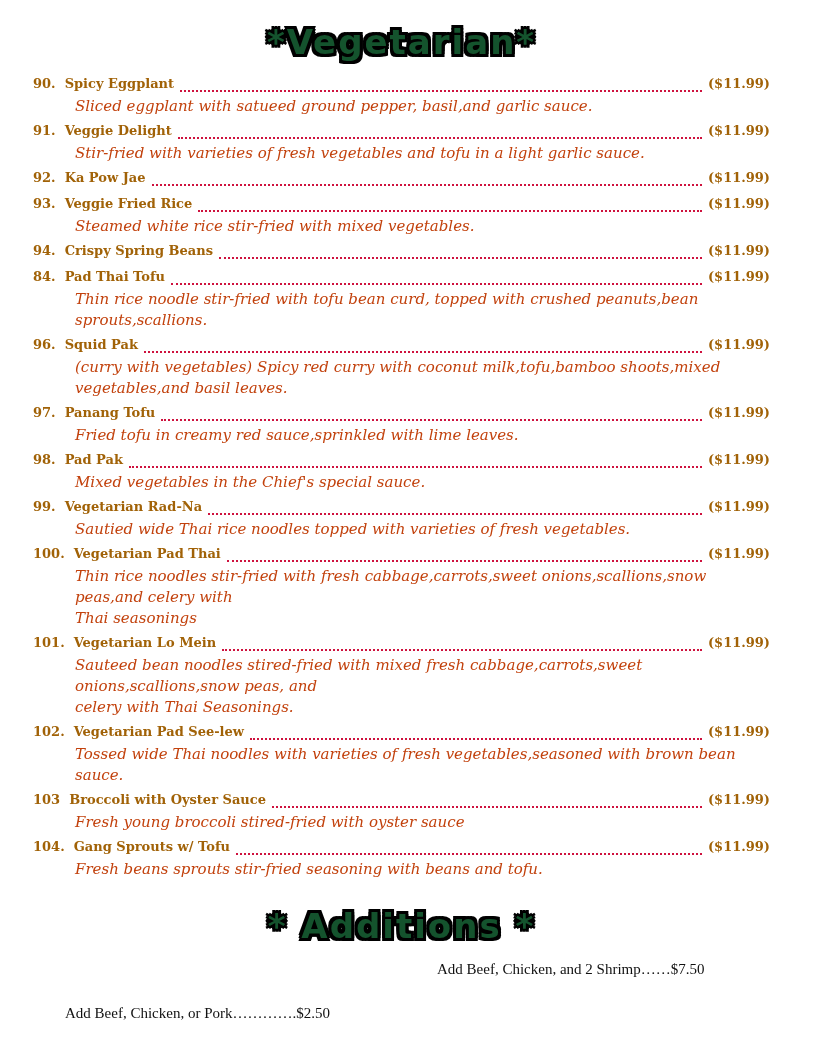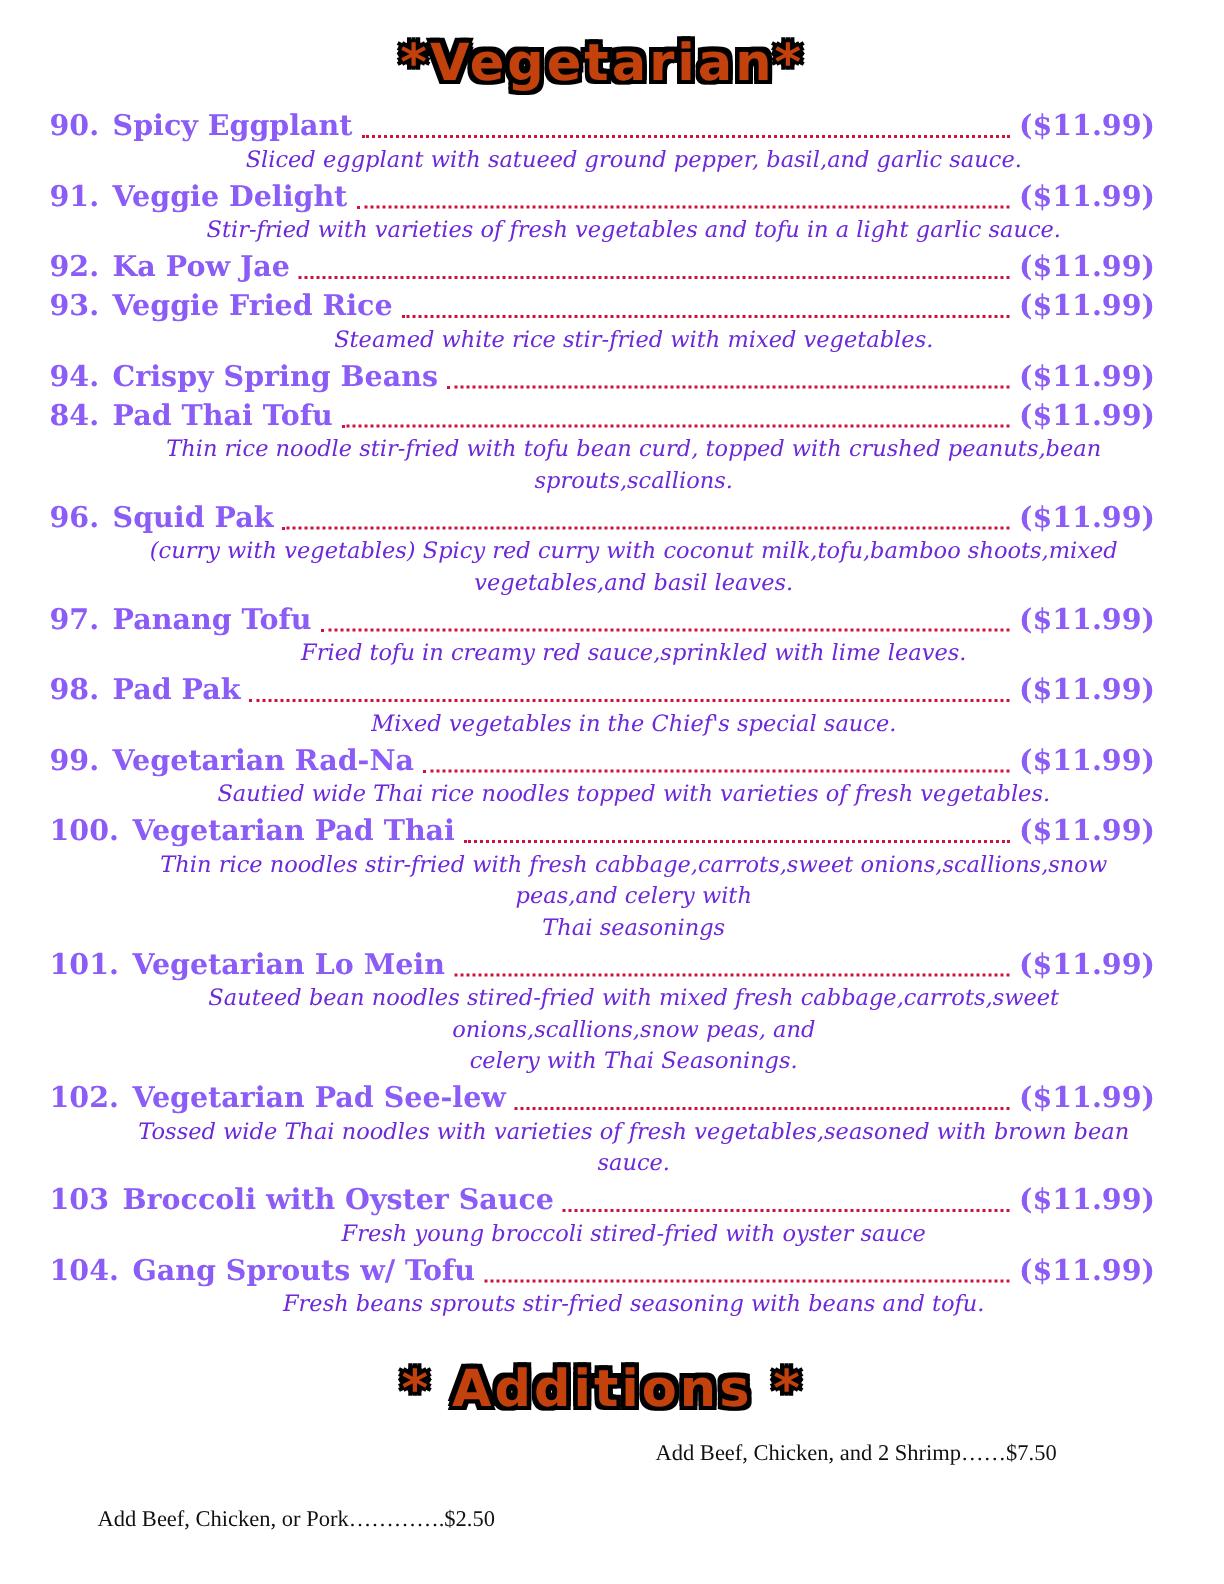--- a/index.html
+++ b/index.html
@@ -14,56 +14,55 @@
     box-sizing: border-box;
     padding: 22px 46px 0 33px;
   }
   .section-header {
     margin: 0 0 10px 0;
     text-align: center;
     font-family: "DejaVu Sans", sans-serif;
     font-weight: 700;
     font-size: 34px;
     letter-spacing: 2px;
-    color: #c2410c;
+    color: #14532d;
     text-shadow:
       -3px -3px 0 #000, 3px -3px 0 #000, -3px 3px 0 #000, 3px 3px 0 #000,
       -3px 0 0 #000, 3px 0 0 #000, 0 -3px 0 #000, 0 3px 0 #000,
       -2px -2px 0 #000, 2px -2px 0 #000, -2px 2px 0 #000, 2px 2px 0 #000;
   }
   .additions-header { margin-top: 26px; margin-bottom: 14px; }
   .items { }
   .menu-item { margin-bottom: 2px; }
   .title-row {
     display: flex;
     align-items: baseline;
-    color: #8b5cf6;
+    color: #a16207;
     font-weight: 700;
-    font-size: 19px;
+    font-size: 13px;
     line-height: 24px;
     white-space: nowrap;
   }
   .num { margin-right: 9px; }
   .name { }
   .leader {
     flex: 1;
     border-bottom: 2px dotted #ce123e;
     margin: 0 6px 4px 6px;
     align-self: flex-end;
     min-width: 20px;
   }
   .price { font-weight: 700; }
   .desc {
     font-style: italic;
     font-size: 15px;
     line-height: 21px;
-    color: #6d28d9;
+    color: #c2410c;
     padding-left: 42px;
     white-space: pre-line;
-    text-align: center;
   }
   .additions {
     padding-left: 32px;
     font-family: "Liberation Serif", serif;
     font-size: 15px;
     line-height: 19.5px;
     color: #111111;
   }
   .add-row { display: flex; }
   .add-left { width: 372px; flex-shrink: 0; margin-top: 44px; }

